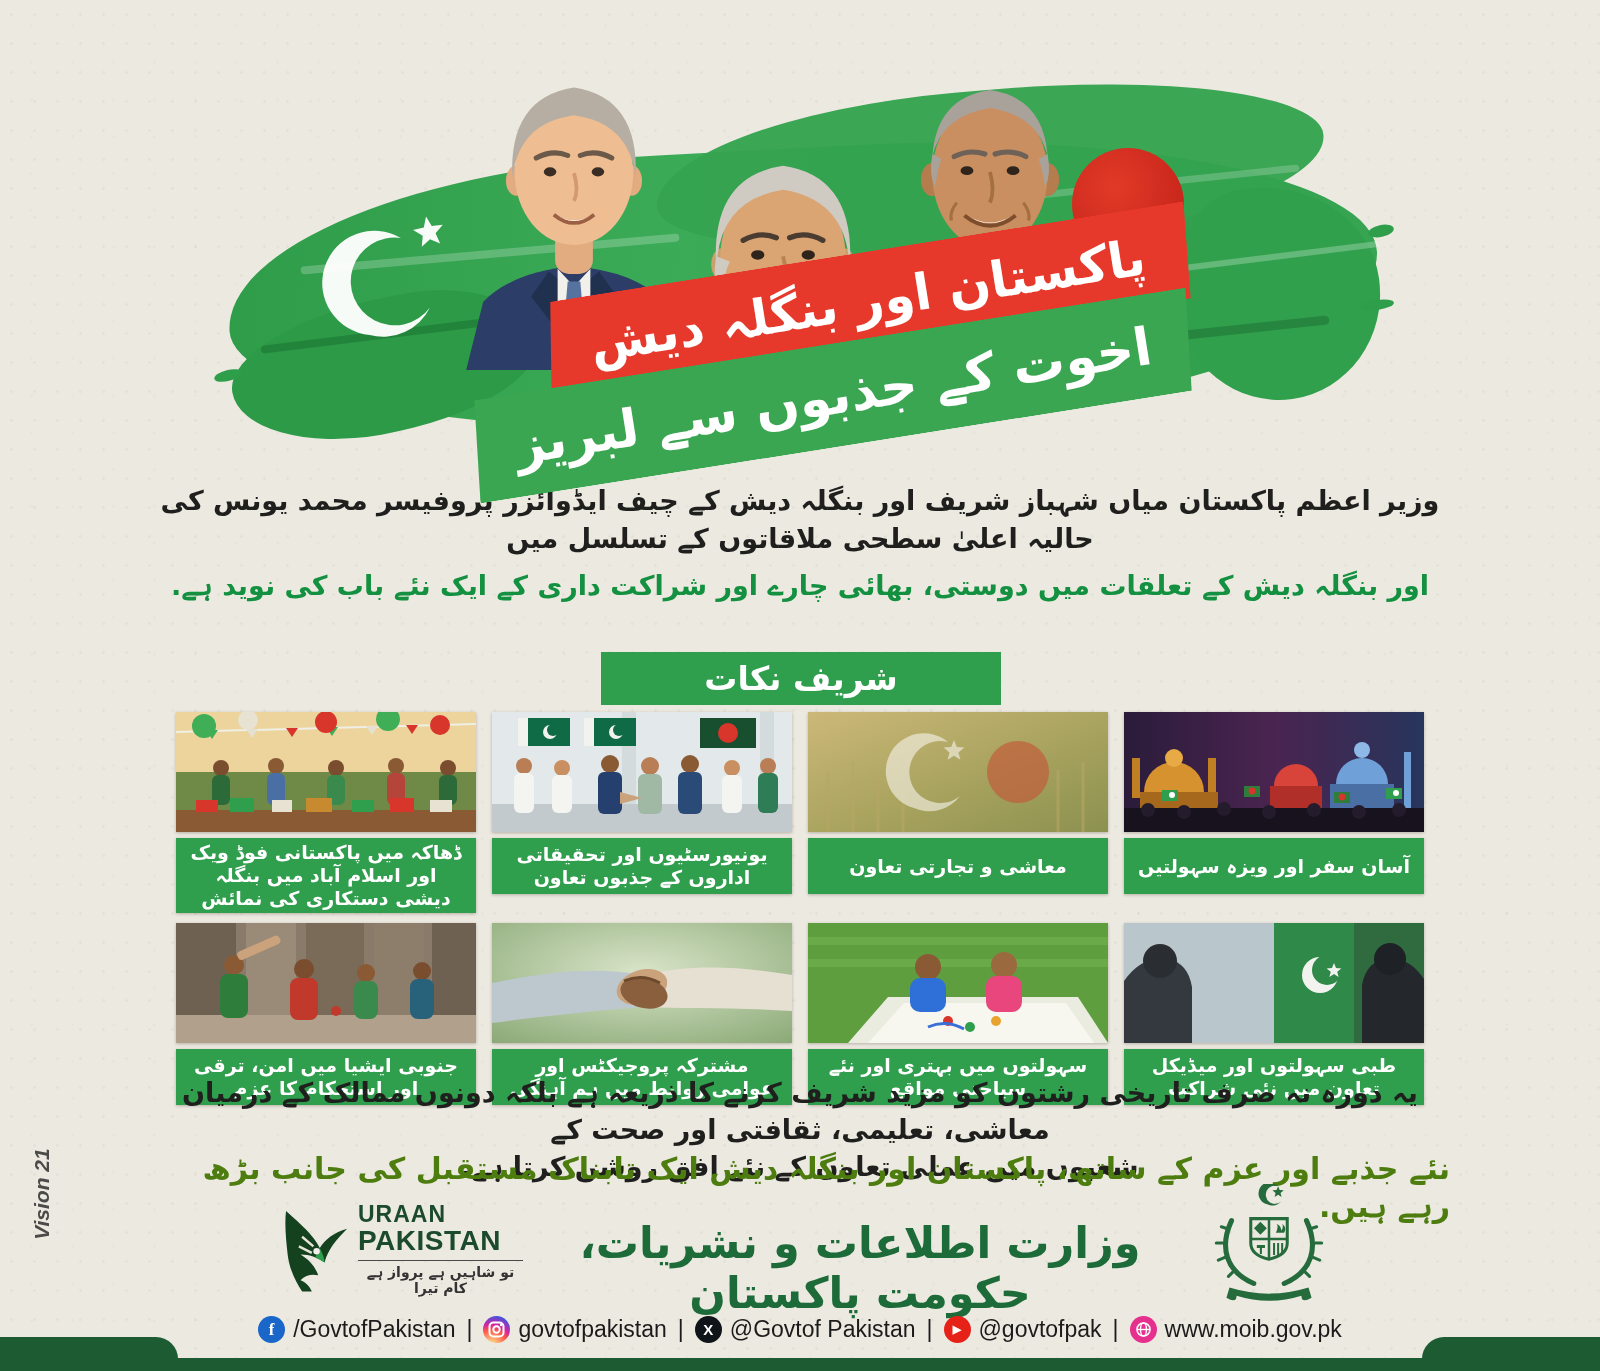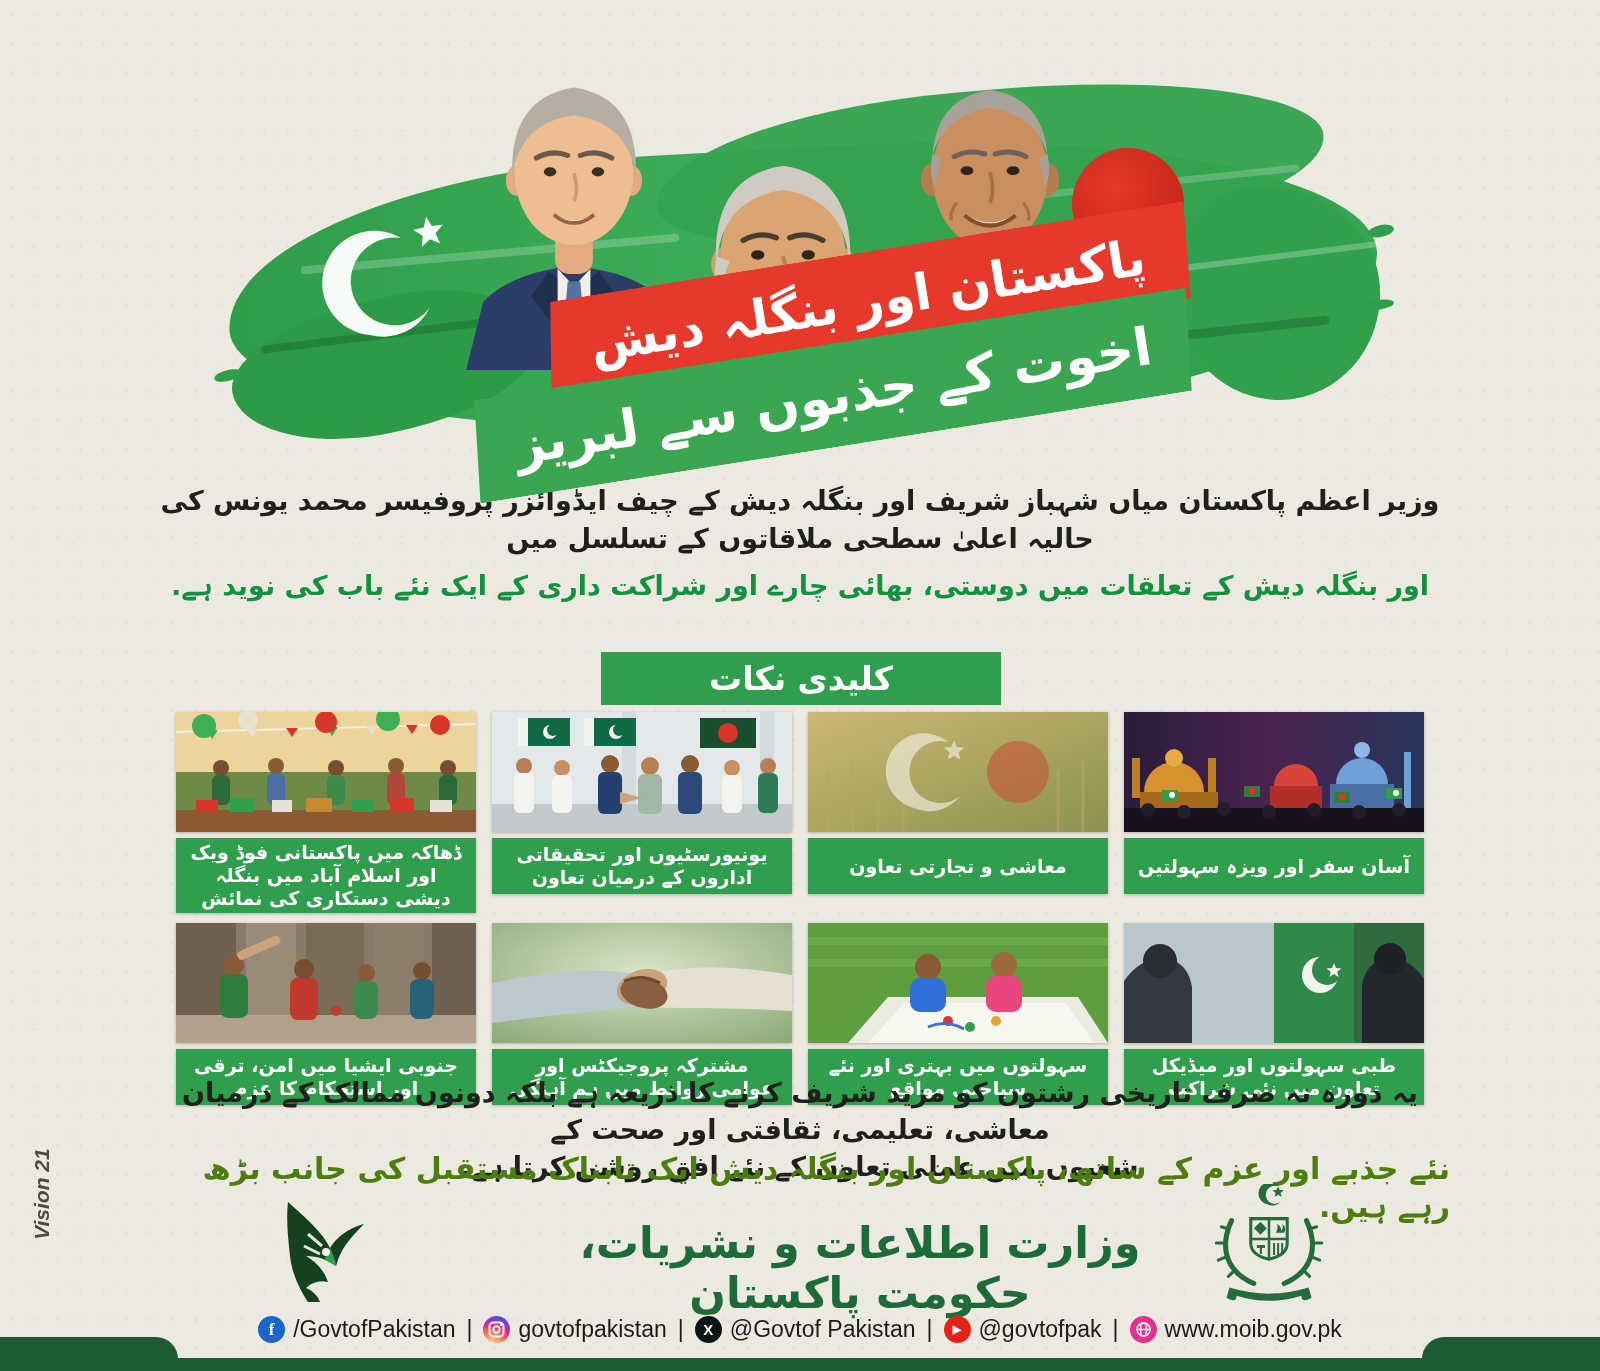--- a/index.html
+++ b/index.html
@@ -220,21 +220,21 @@
 
   <div class="abs intro1 ur">
     <div dir="rtl">وزیر اعظم پاکستان میاں شہباز شریف اور بنگلہ دیش کے چیف ایڈوائزر پروفیسر محمد یونس کی</div>
     <div dir="rtl">حالیہ اعلیٰ سطحی ملاقاتوں کے تسلسل میں</div>
   </div>
   <div class="abs intro2 ur">
     <div dir="rtl">اور بنگلہ دیش کے تعلقات میں دوستی، بھائی چارے اور شراکت داری کے ایک نئے باب کی نوید ہے.</div>
   </div>
 
   <div class="abs keybar">
-    <span class="ur" dir="rtl">کلیدی نکات</span>
+    <span class="ur" dir="rtl">شریف نکات</span>
   </div>
 
   <div class="abs cards">
 
     <div class="card">
       <div class="card-img">
         <svg viewBox="0 0 300 120" preserveAspectRatio="none">
           <rect width="300" height="66" fill="#ecd49c"></rect>
             <rect y="60" width="300" height="60" fill="#6f8a46"></rect>
           <path d="M0,20 L300,12" stroke="#efefe6" stroke-width="2"></path>
@@ -299,21 +299,21 @@
             <rect x="146" y="62" width="24" height="40" rx="6" fill="#9fb9a5"></rect>
           <path d="M128,80 L150,86 L128,92 Z" fill="#caa27c"></path>
           <circle cx="198" cy="52" r="9" fill="#8a5a34"></circle>
             <rect x="186" y="60" width="24" height="42" rx="6" fill="#2a4a78"></rect>
           <circle cx="240" cy="56" r="8" fill="#c98f60"></circle>
             <rect x="230" y="63" width="20" height="38" rx="6" fill="#f4f4f1"></rect>
           <circle cx="276" cy="54" r="8" fill="#b97e55"></circle>
             <rect x="266" y="61" width="20" height="40" rx="6" fill="#2f7d57"></rect>
         </svg>
       </div>
-      <div class="card-cap ur" dir="rtl">یونیورسٹیوں اور تحقیقاتی اداروں کے درمیان تعاون</div>
+      <div class="card-cap ur" dir="rtl">یونیورسٹیوں اور تحقیقاتی اداروں کے جذبوں تعاون</div>
     </div>
 
     <div class="card">
       <div class="card-img">
         <svg viewBox="0 0 300 120" preserveAspectRatio="none">
           <defs>
               <linearGradient id="wheatg" x1="0" y1="0" x2="1" y2="1">
             <stop offset="0" stop-color="#ccb878"></stop>
                 <stop offset=".55" stop-color="#a8a35e"></stop>
                 <stop offset="1" stop-color="#8c9150"></stop>
@@ -465,20 +465,25 @@
 
   <div class="abs vision">Vision 21</div>
 
   <div class="abs uraan">
     <svg width="92" height="108" viewBox="0 0 92 108">
       <path d="M10,8 C30,26 44,38 52,54 C58,44 70,34 86,30 C72,44 62,56 58,72 C50,66 40,62 28,62 C38,68 46,76 50,88 C42,86 34,88 28,94 C34,96 40,102 42,108 L30,108 C22,96 14,80 12,62 C10,44 8,24 10,8 Z" fill="#14421f"></path>
       <path d="M52,54 C56,62 58,68 58,72 C54,70 50,67 46,66 Z" fill="#2f9e4d"></path>
       <path d="M30,40 l14,12 M26,52 l16,8" stroke="#e8e4d8" stroke-width="3"></path>
       <circle cx="48" cy="58" r="4" fill="#f2f0ea"></circle>
     </svg>
+    <div class="uraan-text">
+      <div class="uraan-l1">URAAN</div>
+      <div class="uraan-l2">PAKISTAN</div>
+      <div class="uraan-tag ur" dir="rtl">تو شاہیں ہے پرواز ہے کام تیرا</div>
+    </div>
   </div>
 
   <div class="abs ministry ur" dir="rtl">وزارت اطلاعات و نشریات، حکومت پاکستان</div>
 
   <svg class="abs emblem" viewBox="0 0 150 122">
     <path fill="#256b3c" fill-rule="evenodd" d="M66,18 a11,11 0 1 1 10,-18 a9,9 0 1 0 3,15 a11,11 0 0 1 -13,3 Z" transform="translate(8,2)"></path>
     <path fill="#256b3c" d="M84,2 l1.5,3.8 4.1,.3 -3.2,2.6 1,4 -3.4,-2.2 -3.5,2.2 1,-4 -3.1,-2.6 4.1,-.3 Z"></path>
     <path d="M57,34 h36 v24 q0,12 -18,16 q-18,-4 -18,-16 Z" fill="none" stroke="#256b3c" stroke-width="3"></path>
     <path d="M75,34 V74 M57,54 H93" stroke="#256b3c" stroke-width="2.5"></path>
     <rect x="62" y="39" width="9" height="9" fill="#256b3c" transform="rotate(45 66.5 43.5)"></rect>

